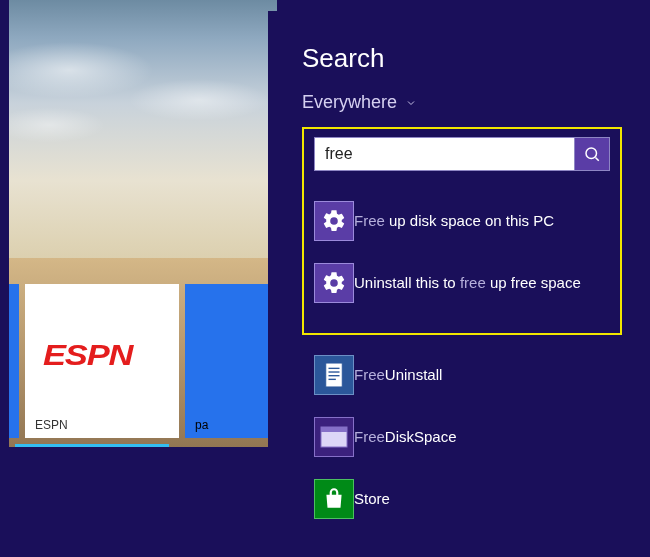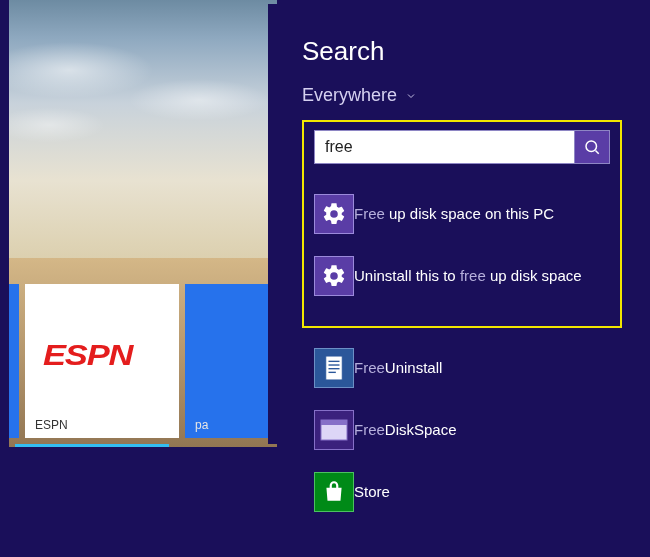--- a/index.html
+++ b/index.html
@@ -53,21 +53,21 @@
   .tile.small { width: 30px; }
   .tile.blue { background: #2672ec; }
   .tile.white { background: #fff; }
   .tile-label {
     position: absolute;
     left: 10px;
     bottom: 6px;
     font-size: 12px;
     color: #333;
   }
-  .tile.blue .tile-label { color: #e5e5e5; }
+  .tile.blue .tile-label { color: #000000; }
   .espn-logo {
     position: absolute;
     left: 18px; top: 54px;
     font-family: Arial, sans-serif;
     font-weight: 900;
     font-style: italic;
     font-size: 30px;
     color: #e41d1d;
     letter-spacing: -1px;
     transform: scaleX(1.15);
@@ -82,21 +82,21 @@
     overflow: hidden;
   }
   .twitter-bird {
     position: absolute;
     left: 10px;
     top: 20px;
   }
   .search-panel {
     position: absolute;
     left: 268px;
-    top: 4px;
+    top: 11px;
     width: 382px;
     height: 440px;
     background: #1a0f5a;
     padding: 32px 28px 0 34px;
     color: #fff;
   }
   .search-title {
     font-size: 26px;
     font-weight: 300;
     margin-bottom: 18px;
@@ -229,21 +229,21 @@
       </div>
     </div>
 
     <div class="result">
       <div class="icon-box icon-gear">
         <svg width="26" height="26" viewBox="0 0 24 24" fill="#fff">
             <path d="M19.14 12.94a7.14 7.14 0 0 0 .05-.94 7.14 7.14 0 0 0-.05-.94l2.03-1.58a.5.5 0 0 0 .12-.64l-1.92-3.32a.5.5 0 0 0-.61-.22l-2.39.96a7.03 7.03 0 0 0-1.62-.94l-.36-2.54A.5.5 0 0 0 13.9 2h-3.8a.5.5 0 0 0-.49.42l-.36 2.54c-.58.24-1.12.55-1.62.94l-2.39-.96a.5.5 0 0 0-.61.22L2.71 8.48a.5.5 0 0 0 .12.64l2.03 1.58c-.03.31-.05.63-.05.94s.02.63.05.94l-2.03 1.58a.5.5 0 0 0-.12.64l1.92 3.32c.14.24.43.34.61.22l2.39-.96c.5.39 1.04.7 1.62.94l.36 2.54c.04.24.25.42.49.42h3.8c.24 0 .45-.18.49-.42l.36-2.54c.58-.24 1.12-.55 1.62-.94l2.39.96c.18.12.47.02.61-.22l1.92-3.32a.5.5 0 0 0-.12-.64l-2.03-1.58zM12 15.5A3.5 3.5 0 1 1 15.5 12 3.5 3.5 0 0 1 12 15.5z"></path>
           </svg>
       </div>
       <div class="result-text">
-        <span class="hl">Uninstall this to </span><span class="dim">free </span><span class="hl">up disk space</span>
+        <span class="hl">Uninstall this to </span><span class="dim">free </span><span class="hl">up free space</span>
       </div>
     </div>
   </div>
 
   <div class="outside-results">
     <div class="result">
       <div class="icon-box icon-word">
         <svg width="22" height="28" viewBox="0 0 24 30" fill="#fff">
             <rect x="3" y="2" width="18" height="26" rx="1" fill="#fff"></rect>
             <rect x="3" y="2" width="18" height="26" rx="1" fill="none" stroke="#2b579a" stroke-width="1"></rect>

